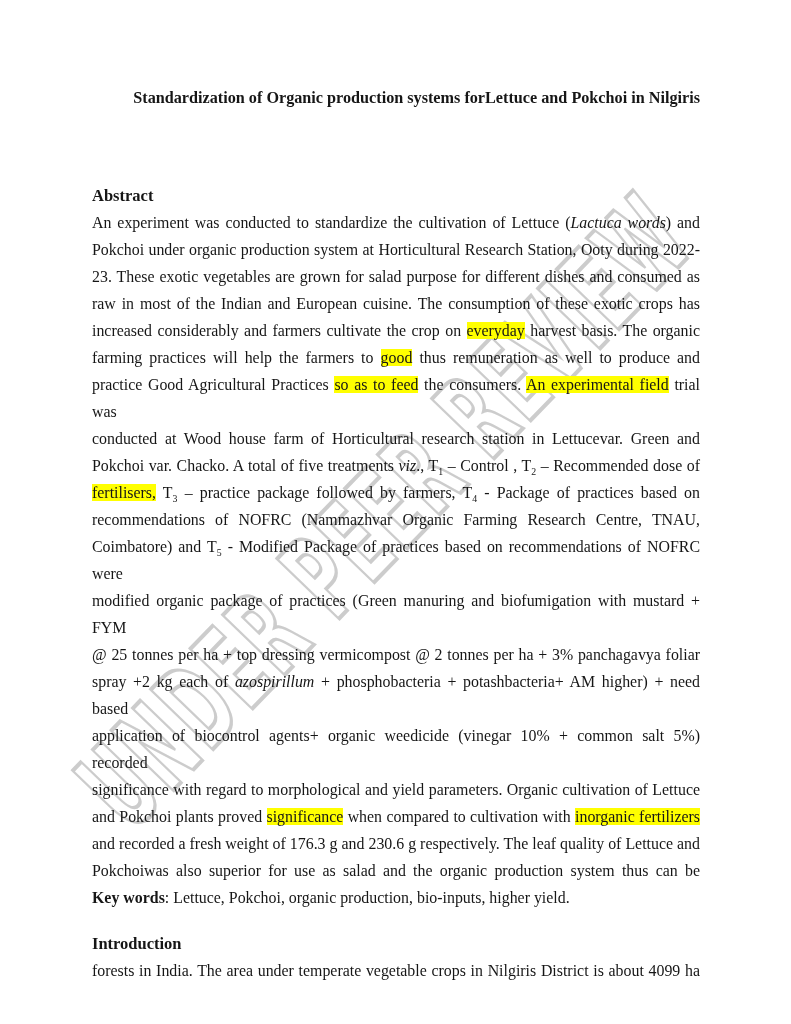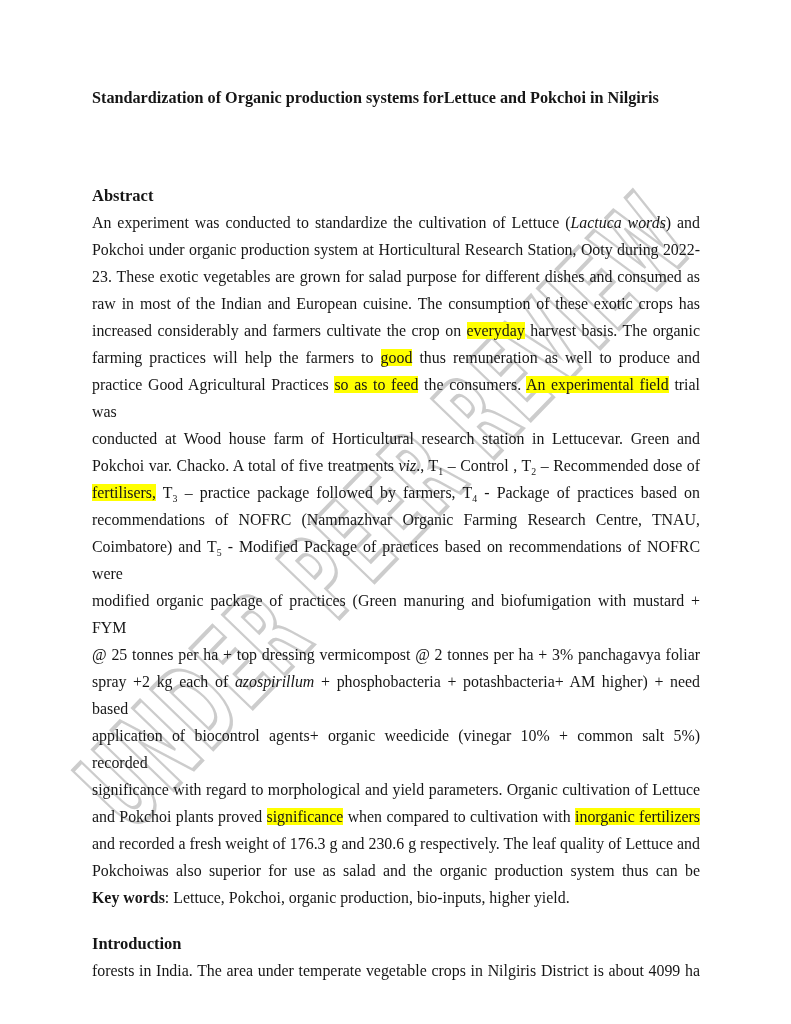--- a/index.html
+++ b/index.html
@@ -30,21 +30,21 @@
   }
   .content {
     position: absolute;
     left: 92px;
     top: 0;
     width: 608px;
     z-index: 1;
   }
   .title {
     margin-top: 88px;
-    text-align: left;
+    text-align: right;
     font-weight: bold;
     font-size: 16.2px;
     line-height: 20px;
   }
   .section-heading {
     font-weight: bold;
     font-size: 16.5px;
     line-height: 27px;
   }
   .abstract-heading { margin-top: 74px; }

